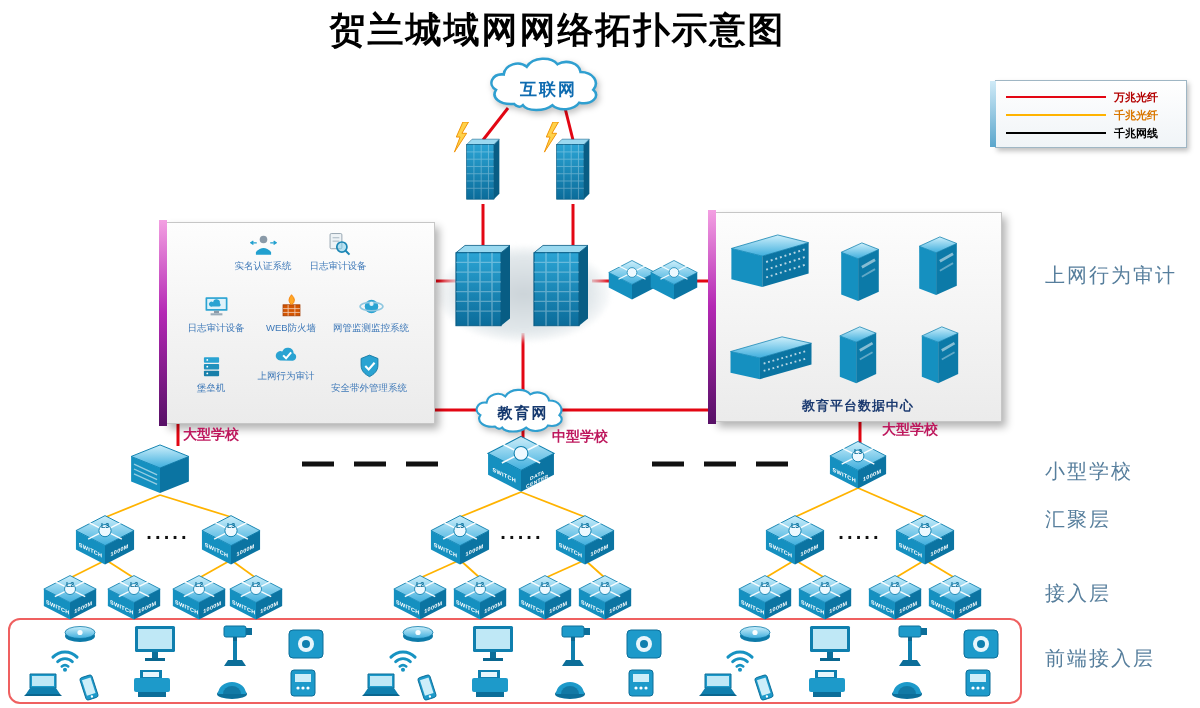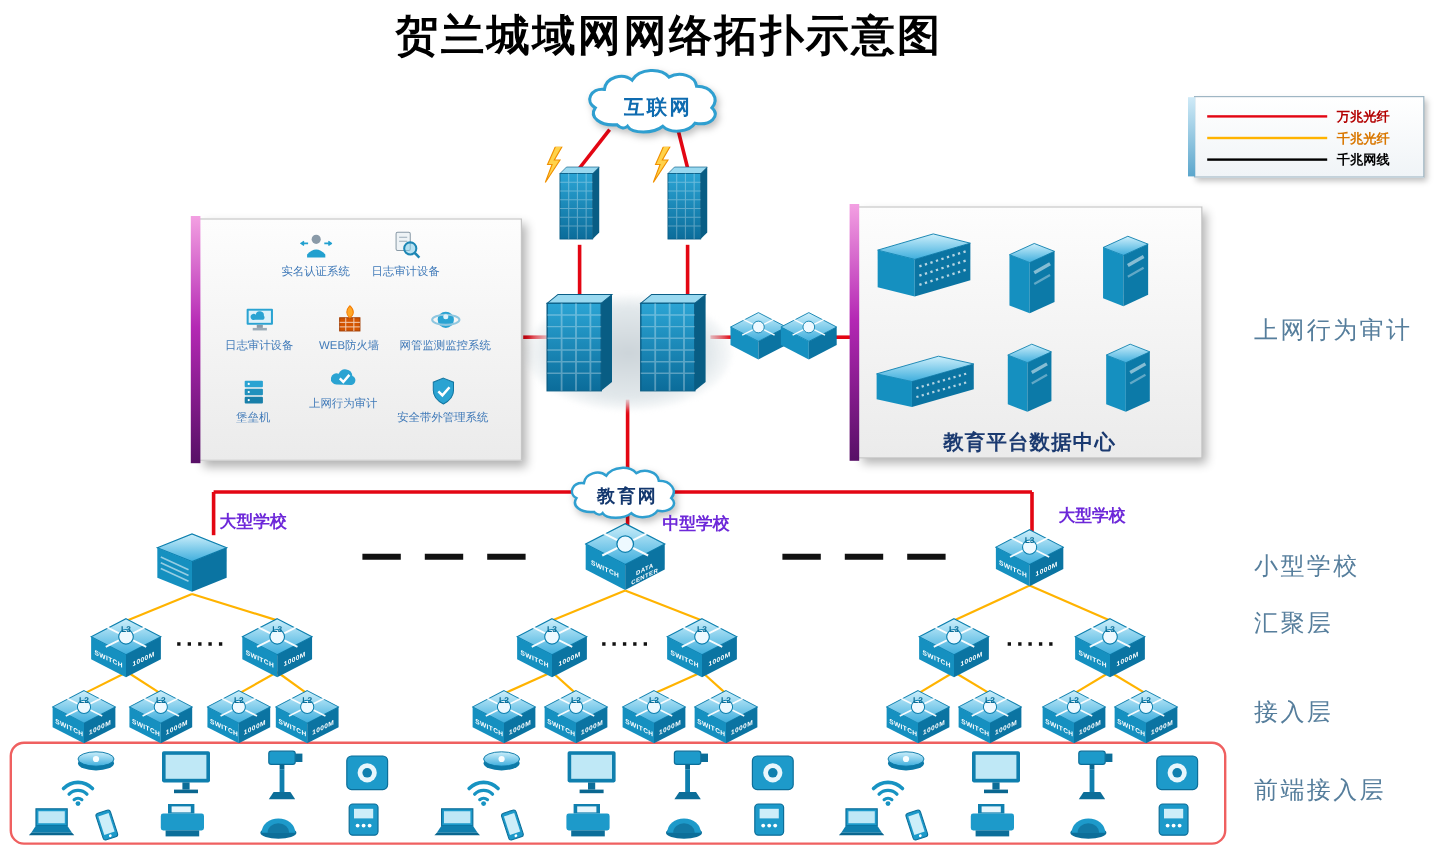--- a/index.html
+++ b/index.html
@@ -33,38 +33,38 @@
 
   .dev { position:absolute; z-index:3; }
   .dev svg { width:100%; height:100%; display:block; }
 
   .blob { position:absolute; left:438px; top:246px; width:172px; height:96px; z-index:2;
           background:radial-gradient(ellipse at center,#ccd4d9 0%,#e2e8eb 55%,rgba(255,255,255,0) 75%);
           border-radius:50%; filter:blur(2px); }
 
   
   .panel { position:absolute; background:linear-gradient(180deg,#fdfdfd,#ebebeb);
-           border:1px solid #c6c6c6; box-shadow:4px 5px 8px rgba(0,0,0,.3); z-index:3; }
+           border:1px solid #c6c6c6; box-shadow:4px 5px 8px rgba(0,0,0,.3); z-index:3;margin-top:40px; }
   .panel::before { content:""; position:absolute; left:-7px; top:-3px; bottom:-3px; width:8px;
            background:linear-gradient(180deg,#f3a0e2,#b428b4 45%,#571066); }
   .sec-panel { left:165px; top:182px; width:270px; height:202px; }
   .dc-panel  { left:714px; top:172px; width:288px; height:210px; }
 
   .sec-item { position:absolute; width:84px; text-align:center; }
   .sec-icon { width:27px; height:27px; display:block; margin:0 auto 2px; }
   .sec-label { font-size:9.5px; color:#3f79b8; white-space:nowrap; display:block; }
 
   .dc-label { position:absolute; left:0; right:0; top:184px; text-align:center;
-              font-size:17px; font-weight:700; color:#1b3a70; letter-spacing:1px; }
+              font-size:13px; font-weight:700; color:#1b3a70; letter-spacing:1px; }
 
   
   .stage { position:absolute; left:1045px; font-size:20px; color:#567e9c; letter-spacing:2px; z-index:3; }
 
   
-  .school-label { position:absolute; font-size:14px; font-weight:700; color:#6d28d9; z-index:4; }
+  .school-label { position:absolute; font-size:14px; font-weight:700; color:#be185d; z-index:4; }
 
   
   .sw { position:absolute; width:60px; height:52px; z-index:3; }
   .sw svg { width:100%; height:100%; display:block; }
   .sw .tier { position:absolute; top:21%; left:50%; transform:translate(-50%,-50%);
               font-size:7px; font-weight:700; color:#0b6d98; }
   .sw .swl, .sw .spd { position:absolute; top:64%; width:42%; text-align:center;
               font-size:5.5px; font-weight:700; color:#fff; letter-spacing:.3px; }
   .sw .swl { left:5%; transform:skewY(26deg); }
   .sw .spd { right:5%; transform:skewY(-26deg); }

